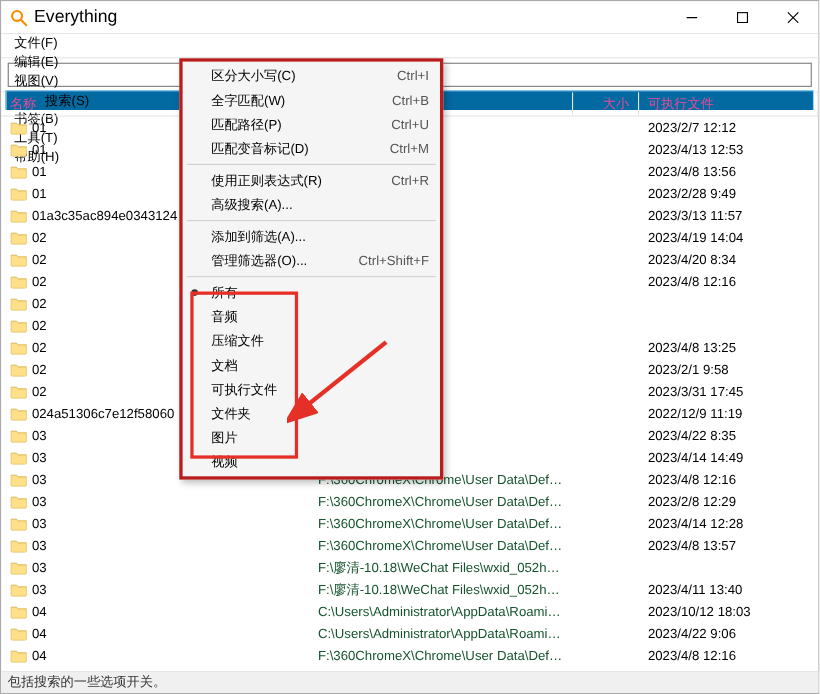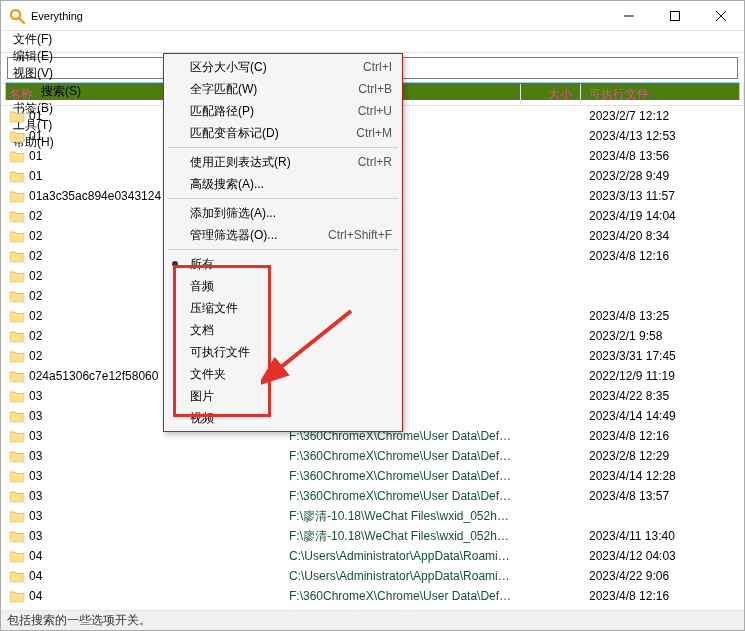--- a/index.html
+++ b/index.html
@@ -27,21 +27,21 @@
     align-items: center;
     padding-left: 8px;
     border-bottom: 1px solid #e5e5e5;
   }
   .titlebar .app-icon {
     width: 16px; height: 16px;
     margin-right: 6px;
   }
   .titlebar .title {
     flex: 0 0 auto;
-    font-size: 11px;
+    font-size: 16px;
   }
   .titlebar .spacer { flex: 1; }
   .titlebar .win-btn {
     width: 46px; height: 30px;
     display: flex; align-items: center; justify-content: center;
     color: #333;
   }
   
   .menubar {
     height: 22px;
@@ -51,21 +51,21 @@
     border-bottom: 1px solid #e5e5e5;
     position: relative;
     flex-direction: column;
   }
   .menubar .menu-item {
     padding: 0 8px;
     display: flex; align-items: center;
     font-size: 12px;
   }
   .menubar .menu-item.open {
-    background: #4d7c0f;
+    background: #0369a1;
     border: 1px solid #99d1ff;
     border-bottom: none;
     padding-left: 35px;
   }
   
   .searchbar {
     padding: 4px 6px;
     border-bottom: 1px solid #e5e5e5;
   }
   .searchbar input {
@@ -133,21 +133,21 @@
     color: #333;
     background: #f0f0f0;
   }
   
   .dropdown {
     position: absolute;
     top: 52px; 
     left: 162px;
     width: 240px;
     background: #f5f5f5;
-    border: 1px solid #b91c1c;
+    border: 3px solid #b91c1c;
     box-shadow: 2px 3px 6px rgba(0,0,0,0.25);
     z-index: 50;
     padding: 2px 0;
     font-size: 12px;
   }
   .dropdown .dd-row {
     height: 22px;
     display: flex;
     align-items: center;
     padding: 0 10px 0 26px;
@@ -505,21 +505,21 @@
       <div class="row">
         <div class="c-name">
           <svg class="folder-icon" viewBox="0 0 16 14">
             <path d="M1 3 h5 l1.5 1.5 H15 V12 a1 1 0 0 1 -1 1 H2 a1 1 0 0 1 -1 -1 Z" fill="#ffe08a" stroke="#d9b24b" stroke-width="0.5"></path>
             <path d="M1 3 h5 l1.5 1.5 H15" fill="none" stroke="#d9b24b" stroke-width="0.5"></path>
           </svg>
           <span>04</span>
         </div>
         <div class="c-path">C:\Users\Administrator\AppData\Roamin...</div>
         <div class="c-size"></div>
-        <div class="c-date">2023/4/12 04:03</div>
+        <div class="c-date">2023/10/12 18:03</div>
       </div>
       <div class="row">
         <div class="c-name">
           <svg class="folder-icon" viewBox="0 0 16 14">
             <path d="M1 3 h5 l1.5 1.5 H15 V12 a1 1 0 0 1 -1 1 H2 a1 1 0 0 1 -1 -1 Z" fill="#ffe08a" stroke="#d9b24b" stroke-width="0.5"></path>
             <path d="M1 3 h5 l1.5 1.5 H15" fill="none" stroke="#d9b24b" stroke-width="0.5"></path>
           </svg>
           <span>04</span>
         </div>
         <div class="c-path">C:\Users\Administrator\AppData\Roamin...</div>

